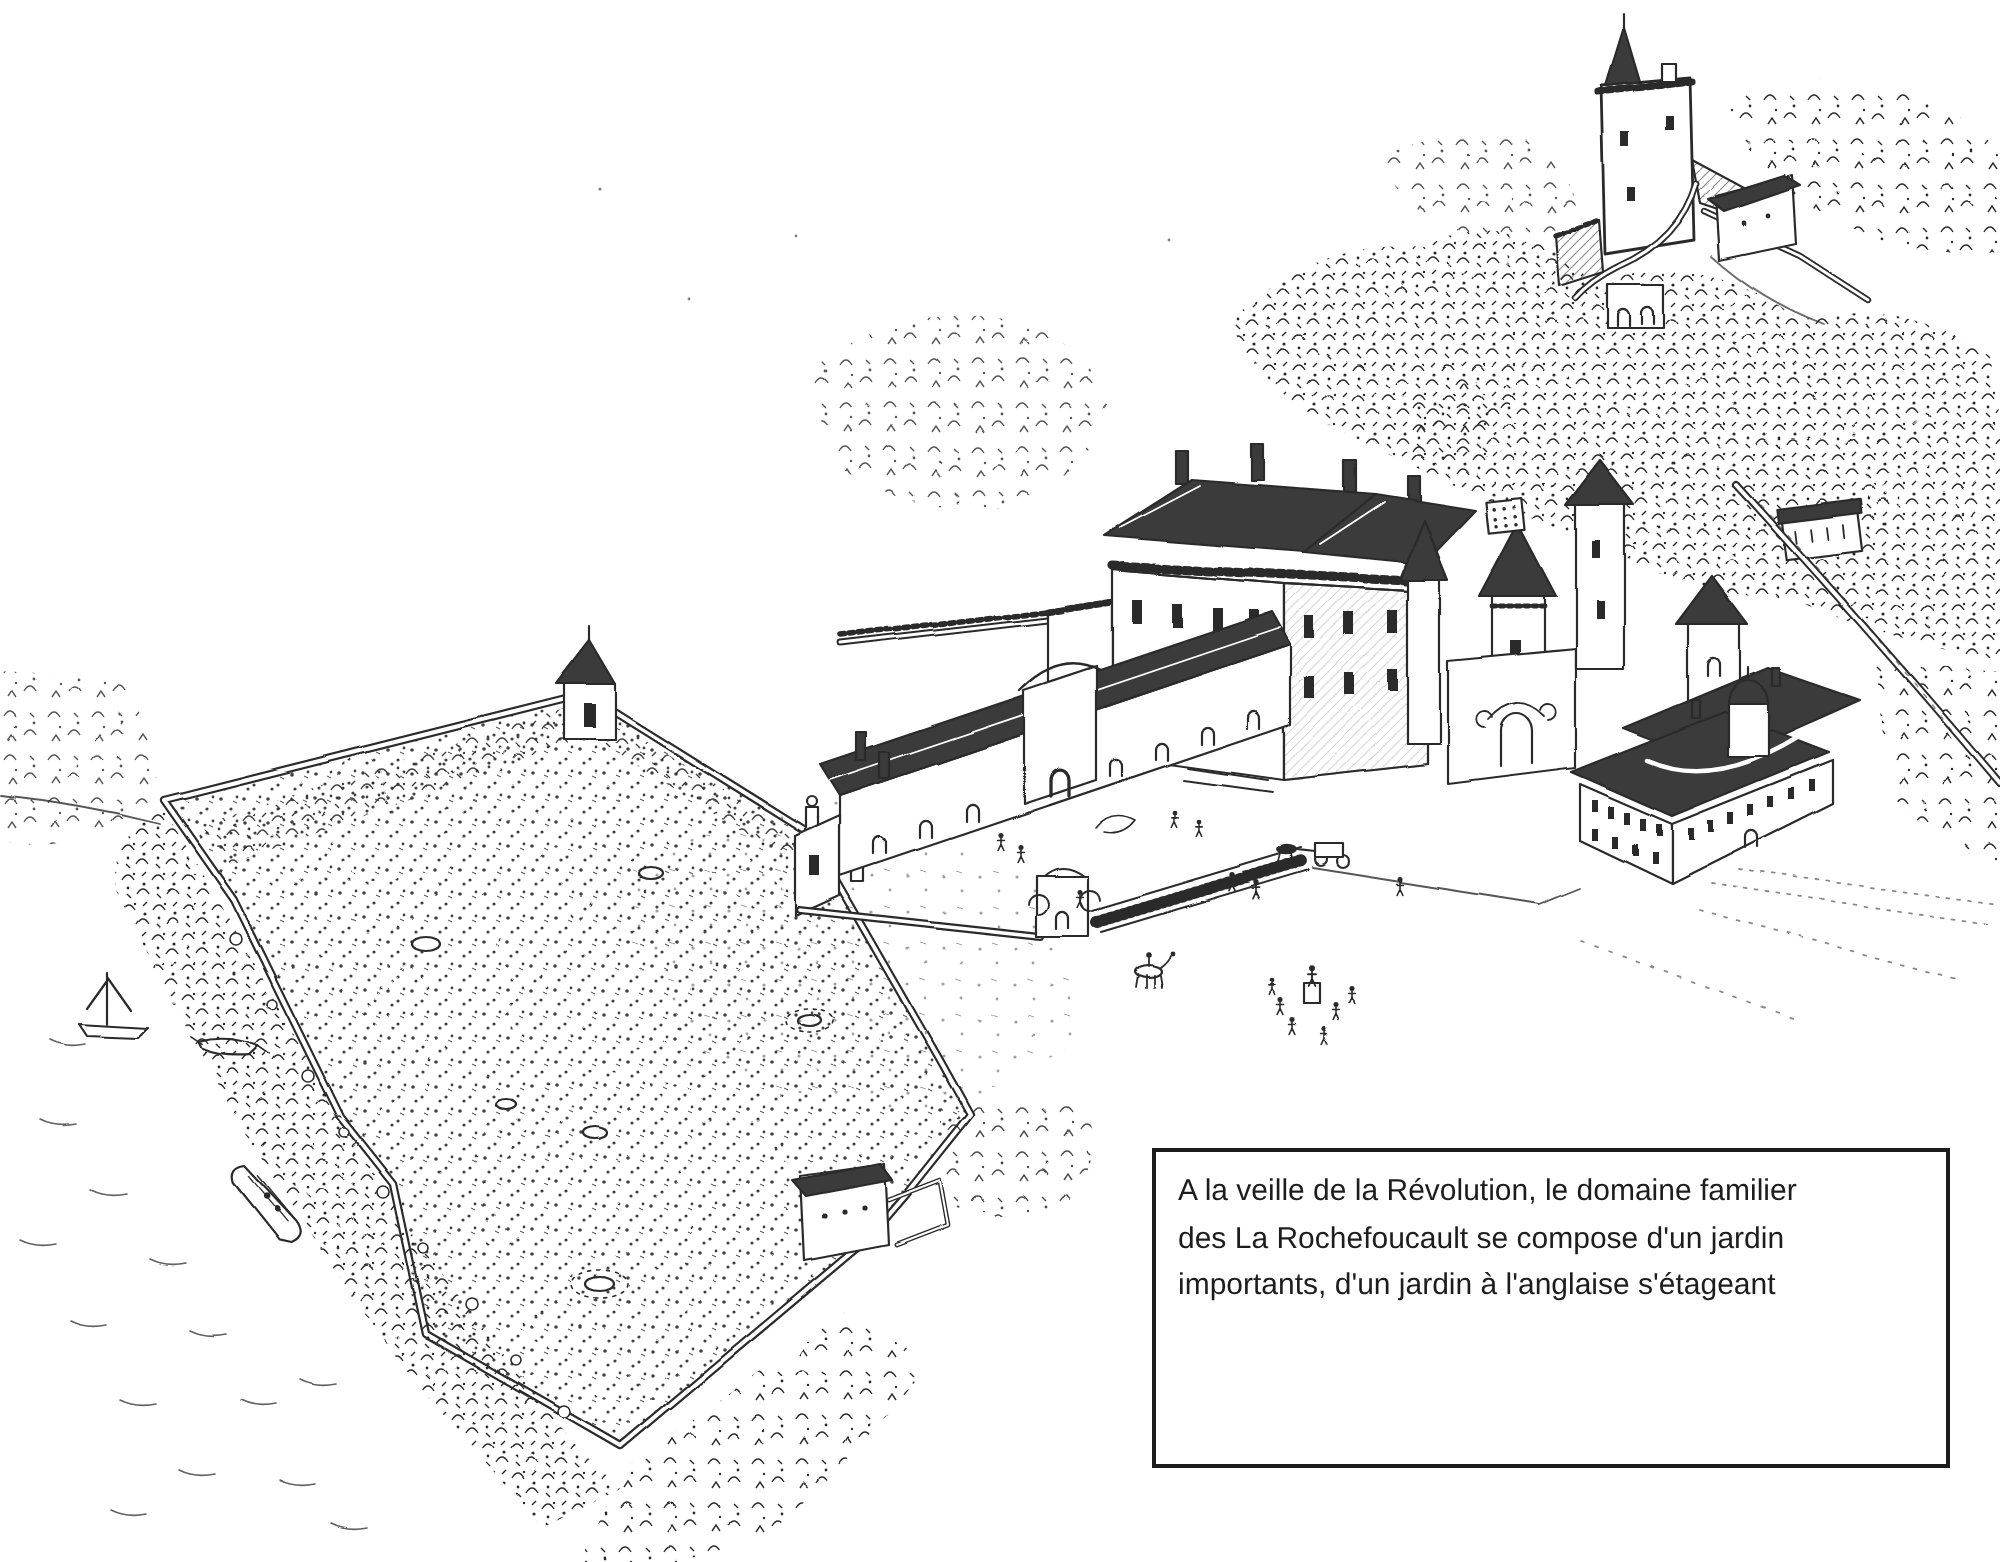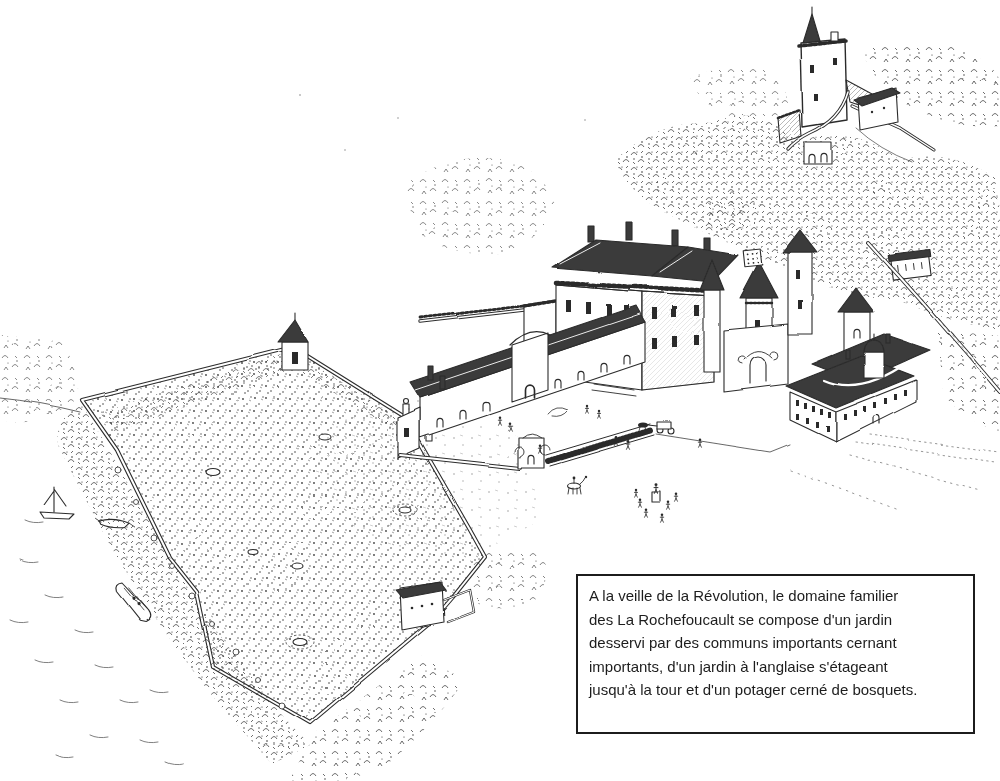--- a/index.html
+++ b/index.html
@@ -426,18 +426,16 @@
         <use href="#psn" transform="translate(662,521) scale(0.9)"></use>
         <use href="#psn" transform="translate(636,496) scale(0.85)"></use>
       </g>
     </g>
   </g>
 </svg>
 
 <div class="caption-box">
   <span class="caption-line">A la veille de la Révolution, le domaine familier</span>
   <span class="caption-line">des La Rochefoucault se compose d'un jardin</span>
-  <span class="caption-line">desservi par des communs importants cernant</span>
   <span class="caption-line">importants, d'un jardin à l'anglaise s'étageant</span>
-  <span class="caption-line">jusqu'à la tour et d'un potager cerné de bosquets.</span>
 </div>
 
 </div>
 
 </body></html>

